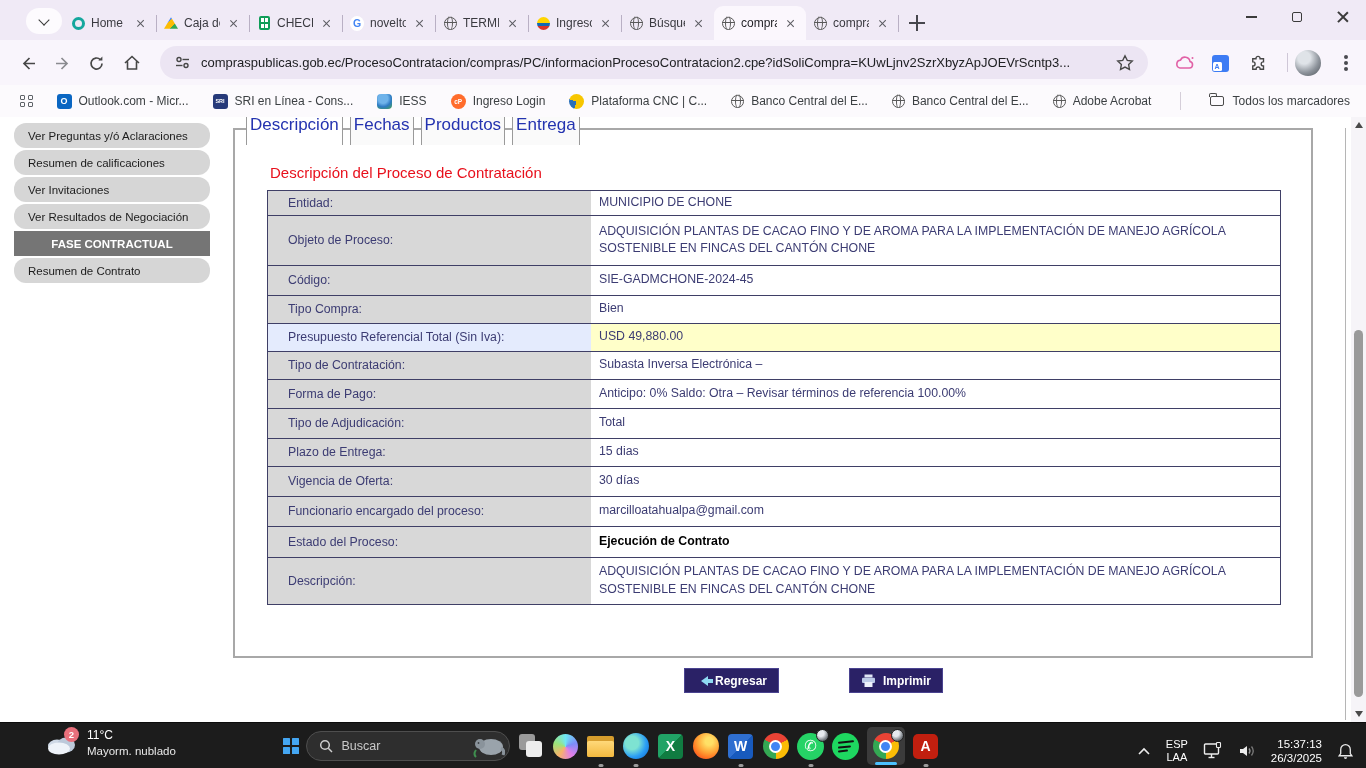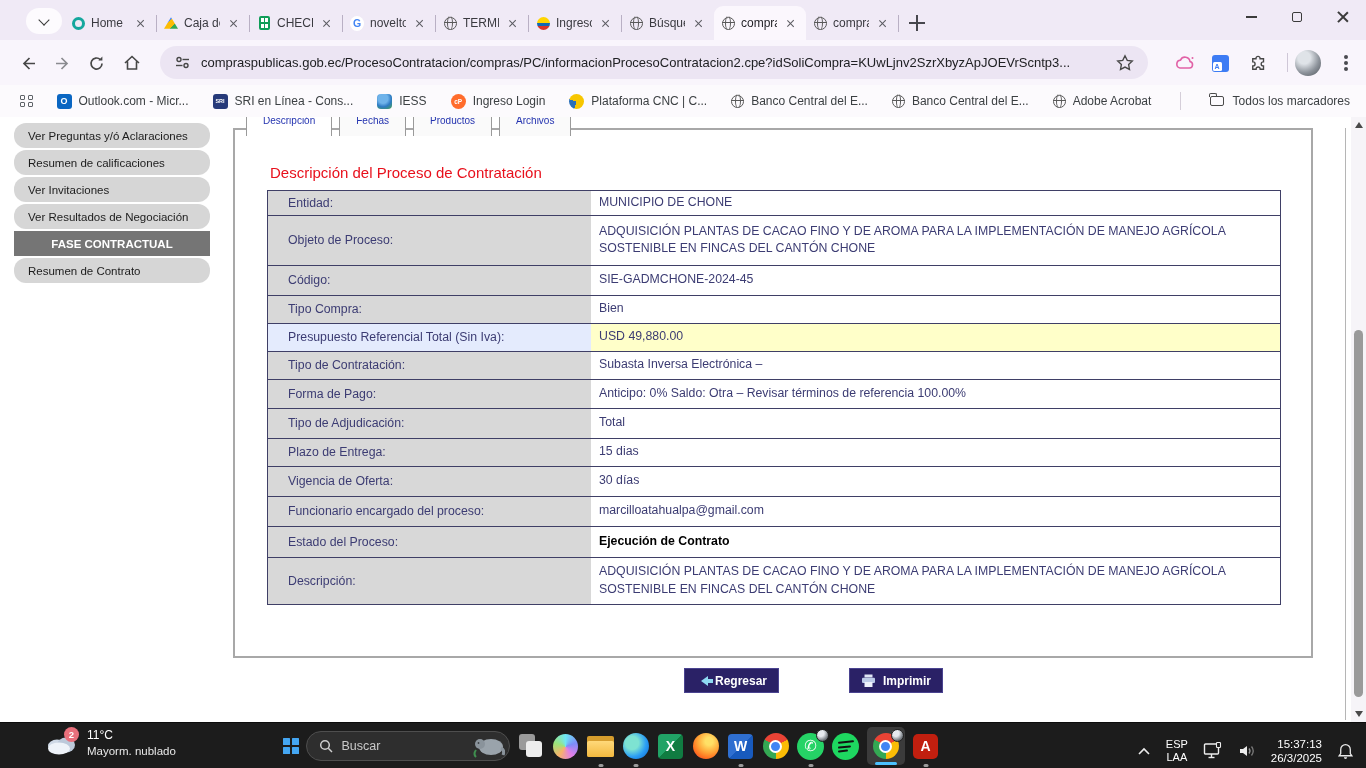--- a/index.html
+++ b/index.html
@@ -90,21 +90,21 @@
   .page{position:absolute;left:0;top:117px;width:1366px;height:605px;background:#fff;overflow:hidden;}
   .sidebar{position:absolute;left:14px;top:6px;width:196px;}
   .side-item{height:25px;margin-bottom:2px;background:#d6d6d6;display:flex;align-items:center;
     padding-left:14px;font-size:11.5px;color:#1c1c1c;border-radius:12px;}
   .side-header{height:25px;margin-bottom:2px;background:#757575;display:flex;align-items:center;
     justify-content:center;font-size:11.5px;font-weight:bold;color:#fff;}
 
   .content-box{position:absolute;left:233px;top:11px;width:1080px;height:530px;
     border:2px solid #a8a8a8;background:#fff;z-index:1;}
   .ctabs{position:absolute;left:246px;top:-7px;display:flex;gap:7px;z-index:3;}
-  .ctab{padding:4px 16px 6px;font-size:10px;color:#2433b0;background:#fafafa;
+  .ctab{padding:4px 3px 6px;font-size:17px;color:#2433b0;background:#fafafa;
     border:1px solid #9a9a9a;border-bottom:none;}
   .ctab.active{background:#fff;padding-bottom:10px;}
   .page-heading{position:absolute;left:270px;top:47px;font-size:15px;font-weight:500;color:#e8101c;z-index:2;}
 
   .ptable{position:absolute;left:267px;top:73px;width:1014px;border:1px solid #3f3f66;z-index:2;background:#fff;}
   .prow{display:flex;border-bottom:1px solid #3f3f66;}
   .prow:last-child{border-bottom:none;}
   .plabel{width:323px;flex:none;background:#d8d8d8;padding:3px 6px 3px 20px;display:flex;align-items:center;
     font-size:12.3px;color:#3c3c73;}
   .pvalue{flex:1;background:#fff;padding:3px 8px;display:flex;align-items:center;flex-wrap:wrap;
@@ -397,21 +397,21 @@
       <div class="side-item">Ver Invitaciones</div>
       <div class="side-item">Ver Resultados de Negociación</div>
       <div class="side-header">FASE CONTRACTUAL</div>
       <div class="side-item">Resumen de Contrato</div>
     </div>
 
     <div class="ctabs">
       <div class="ctab active">Descripción</div>
       <div class="ctab">Fechas</div>
       <div class="ctab">Productos</div>
-      <div class="ctab">Archivos</div>
+      <div class="ctab">Entrega</div>
     </div>
 
     <div class="content-box"></div>
     <div class="page-heading">Descripción del Proceso de Contratación</div>
 
     <div class="ptable">
       <div class="prow h24">
         <div class="plabel">Entidad:</div>
         <div class="pvalue">MUNICIPIO DE CHONE</div>
       </div>

